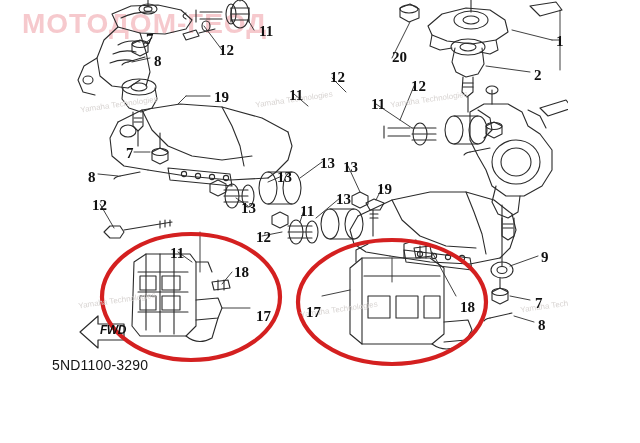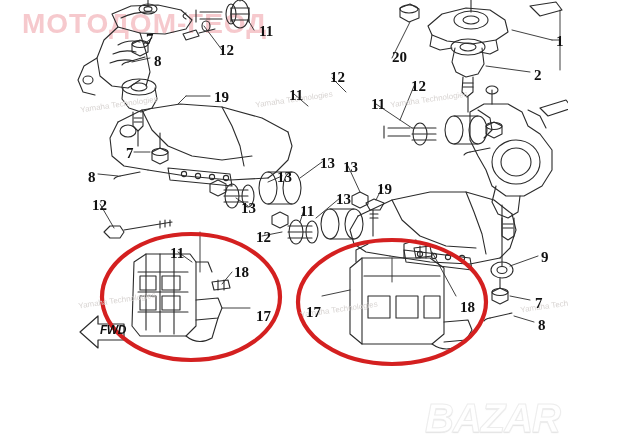--- a/index.html
+++ b/index.html
@@ -382,16 +382,16 @@
       <div class="callout" style="left: 541px; top: 250px;">9</div>
       <div class="callout" style="left: 535px; top: 296px;">7</div>
       <div class="callout" style="left: 538px; top: 318px;">8</div>
       <div class="callout" style="left: 234px; top: 265px;">18</div>
       <div class="callout" style="left: 256px; top: 309px;">17</div>
       <div class="callout" style="left: 460px; top: 300px;">18</div>
       <div class="callout" style="left: 306px; top: 305px;">17</div>
     </div>
 
   <div class="fwd-label">FWD</div>
-
-  <div id="wm-bazar">BAZAR</div>
+  <div class="partno">5ND1100-3290</div>
+
 
 </div>
 
 </body></html>

